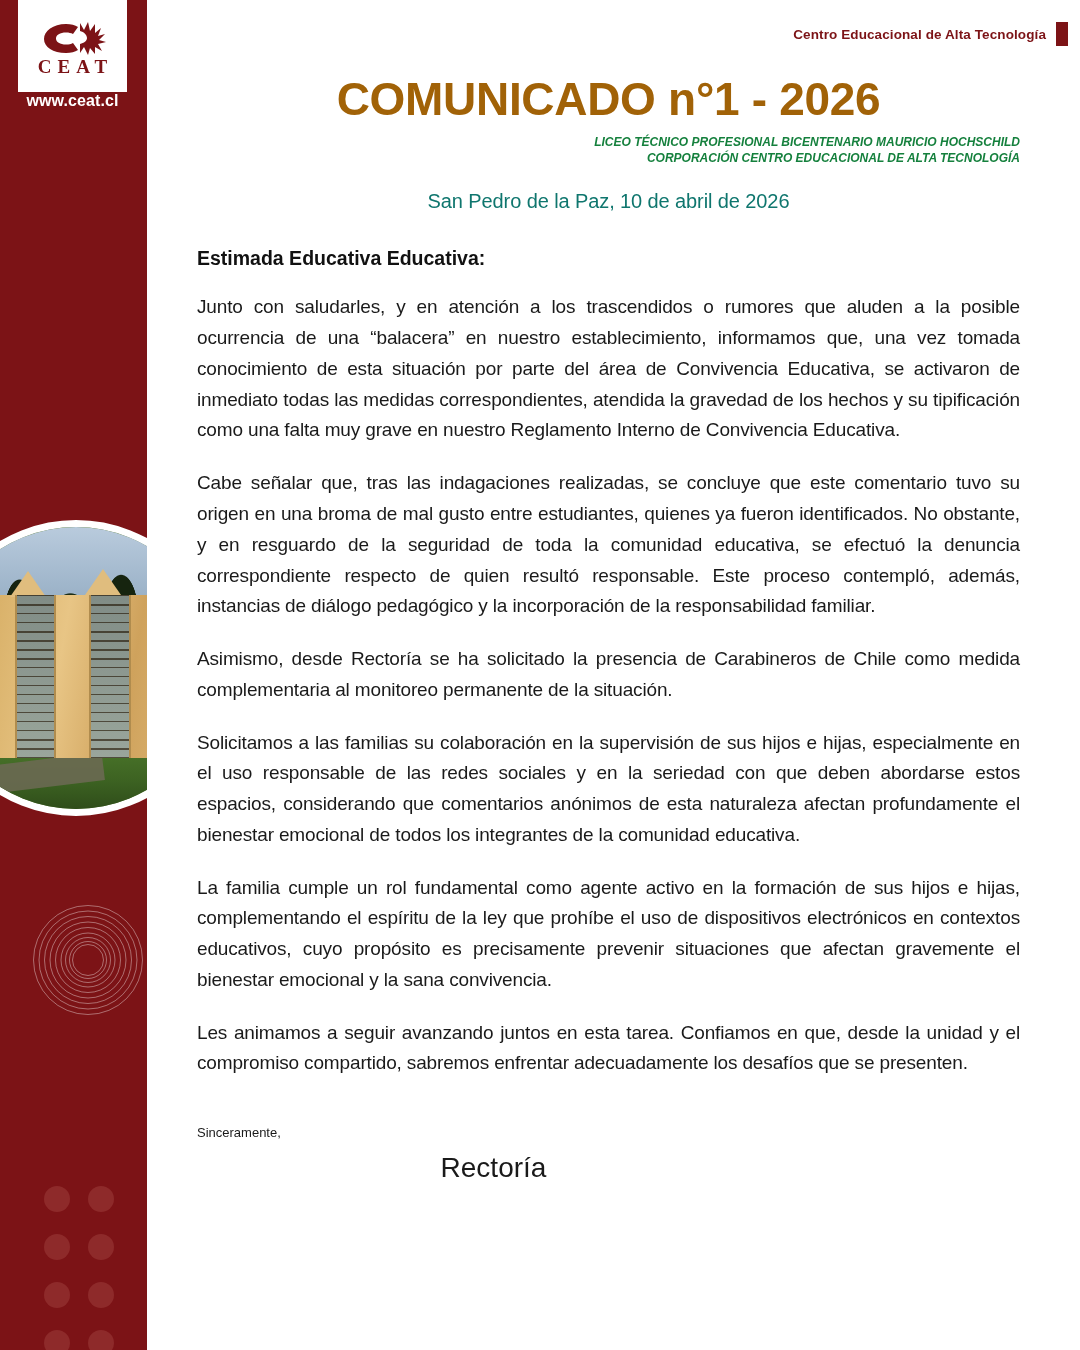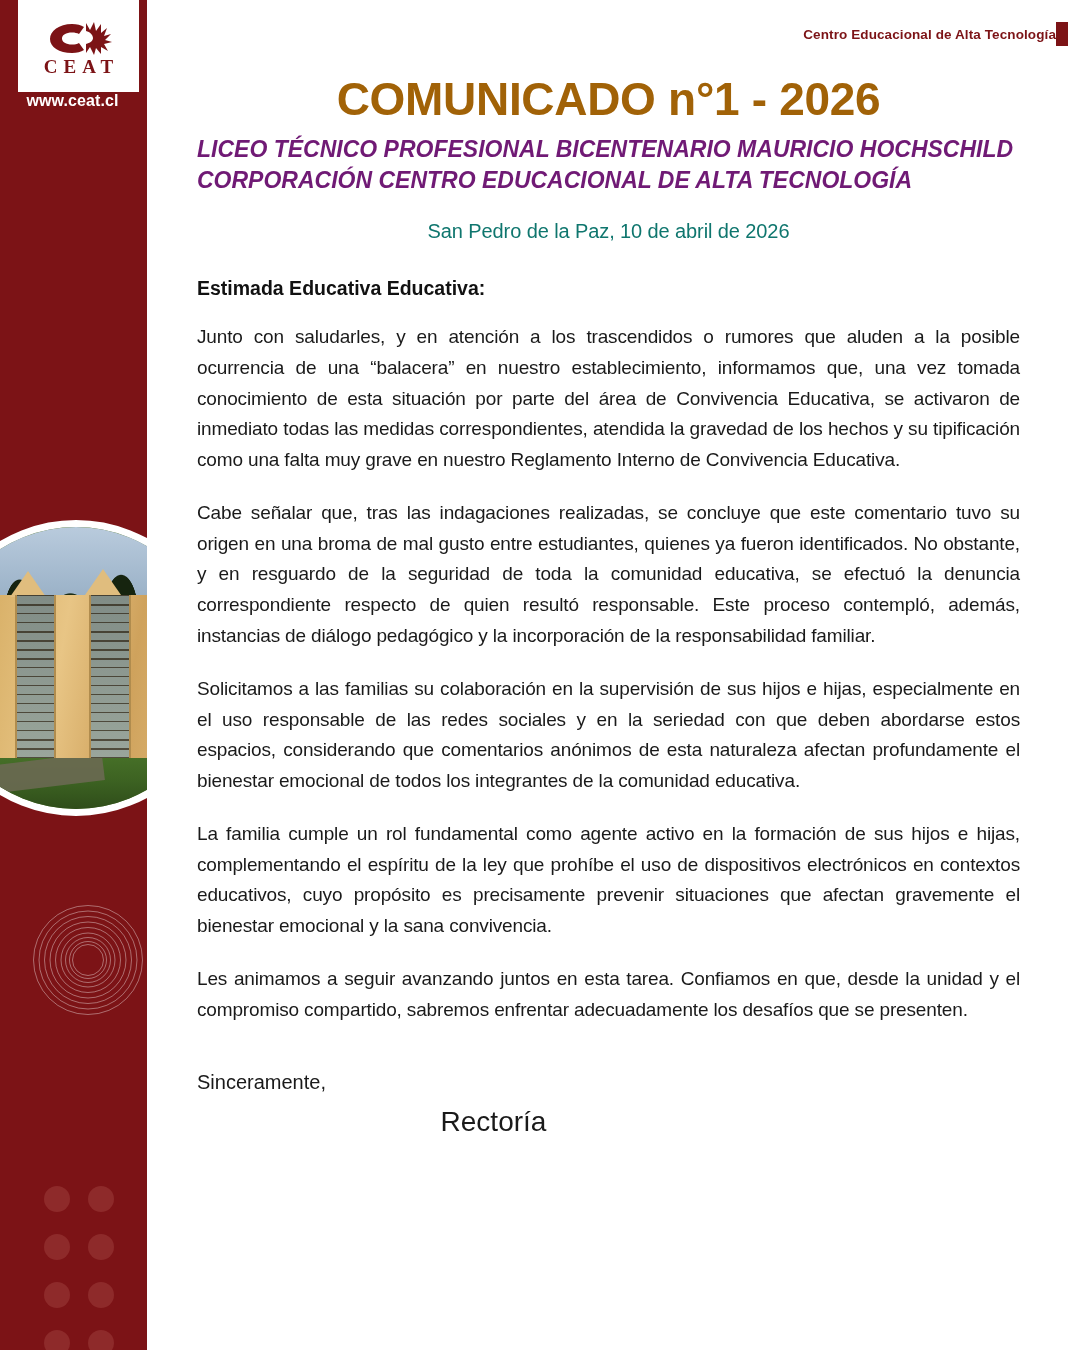--- a/index.html
+++ b/index.html
@@ -25,21 +25,21 @@
     height: 1350px;
     background: #7c1316;
     overflow: hidden;
   }
 
   
   .logo-plate {
     position: absolute;
     left: 18px;
     top: 0px;
-    width: 121px;
+    width: 109px;
     height: 92px;
     background: #ffffff;
     display: flex;
     align-items: center;
     justify-content: center;
   }
   .logo-inner {
     width: 100px;
     height: 80px;
     position: relative;
@@ -177,20 +177,21 @@
     background: #8e2a2a;
   }
 
   
   .top-right {
     position: absolute;
     right: 12px;
     top: 22px;
     display: flex;
     align-items: center;
+    gap: 10px;
   }
   .top-right-label {
     font-size: 13.5px;
     font-weight: bold;
     color: #7c1316;
     letter-spacing: 0.1px;
   }
   .top-right-mark {
     width: 12px;
     height: 24px;
@@ -207,26 +208,26 @@
   .doc-title {
     margin: 0;
     padding-top: 72px;
     text-align: center;
     font-size: 46px;
     font-weight: bold;
     letter-spacing: -0.3px;
     color: #a16207;
   }
   .doc-sub {
-    text-align: left;
+    text-align: right;
     font-style: italic;
     font-weight: bold;
-    font-size: 23px;
+    font-size: 12px;
     line-height: 1.35;
-    color: #701a75;
+    color: #15803d;
     margin-top: 8px;
   }
   .doc-place {
     text-align: center;
     font-size: 20px;
     color: #0f766e;
     margin-top: 24px;
     letter-spacing: -0.1px;
   }
   .salutation {
@@ -238,21 +239,21 @@
   .body-par {
     margin-top: 22px;
     font-size: 19px;
     line-height: 1.62;
     text-align: justify;
     color: #1a1a1a;
     letter-spacing: -0.15px;
   }
   .closing {
     margin-top: 46px;
-    font-size: 20px;
+    font-size: 13px;
     color: #1a1a1a;
   }
   .signature {
     margin-top: 12px;
     font-size: 28px;
     color: #1a1a1a;
     text-align: center;
     padding-right: 230px;
   }
 </style>
@@ -327,19 +328,20 @@
     <div>LICEO TÉCNICO PROFESIONAL BICENTENARIO MAURICIO HOCHSCHILD</div>
     <div>CORPORACIÓN CENTRO EDUCACIONAL DE ALTA TECNOLOGÍA</div>
   </div>
 
   <div class="doc-place">San Pedro de la Paz, 10 de abril de 2026</div>
 
   <div class="salutation">Estimada Educativa Educativa:</div>
 
   <p class="body-par">Junto con saludarles, y en atención a los trascendidos o rumores que aluden a la posible ocurrencia de una “balacera” en nuestro establecimiento, informamos que, una vez tomada conocimiento de esta situación por parte del área de Convivencia Educativa, se activaron de inmediato todas las medidas correspondientes, atendida la gravedad de los hechos y su tipificación como una falta muy grave en nuestro Reglamento Interno de Convivencia Educativa.</p>
   <p class="body-par">Cabe señalar que, tras las indagaciones realizadas, se concluye que este comentario tuvo su origen en una broma de mal gusto entre estudiantes, quienes ya fueron identificados. No obstante, y en resguardo de la seguridad de toda la comunidad educativa, se efectuó la denuncia correspondiente respecto de quien resultó responsable. Este proceso contempló, además, instancias de diálogo pedagógico y la incorporación de la responsabilidad familiar.</p>
+  <p class="body-par">Asimismo, desde Rectoría se ha solicitado la presencia de Carabineros de Chile como medida complementaria al monitoreo permanente de la situación.</p>
   <p class="body-par">Solicitamos a las familias su colaboración en la supervisión de sus hijos e hijas, especialmente en el uso responsable de las redes sociales y en la seriedad con que deben abordarse estos espacios, considerando que comentarios anónimos de esta naturaleza afectan profundamente el bienestar emocional de todos los integrantes de la comunidad educativa.</p>
   <p class="body-par">La familia cumple un rol fundamental como agente activo en la formación de sus hijos e hijas, complementando el espíritu de la ley que prohíbe el uso de dispositivos electrónicos en contextos educativos, cuyo propósito es precisamente prevenir situaciones que afectan gravemente el bienestar emocional y la sana convivencia.</p>
   <p class="body-par">Les animamos a seguir avanzando juntos en esta tarea. Confiamos en que, desde la unidad y el compromiso compartido, sabremos enfrentar adecuadamente los desafíos que se presenten.</p>
 
   <div class="closing">Sinceramente,</div>
   <div class="signature">Rectoría</div>
 </div>
 
 </body></html>

